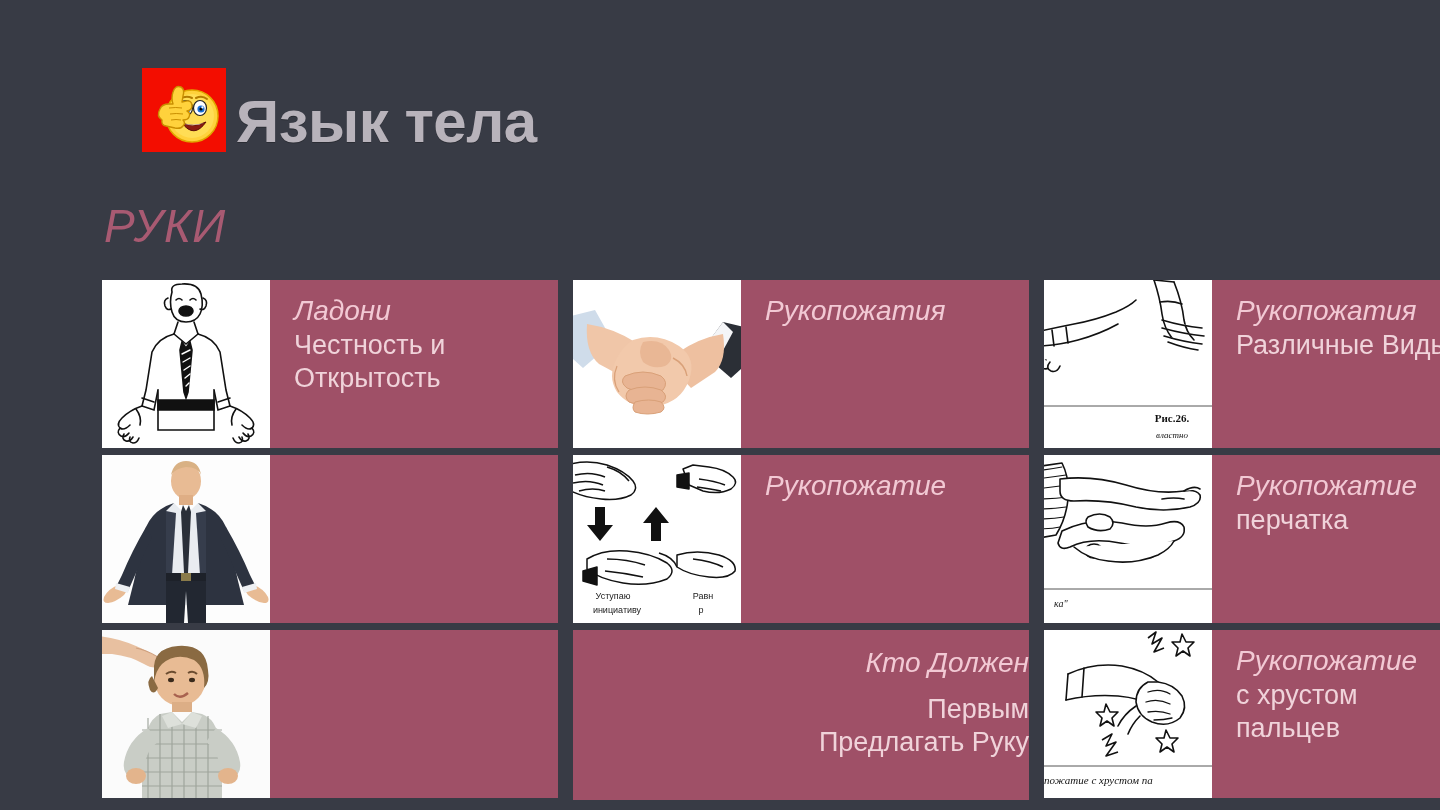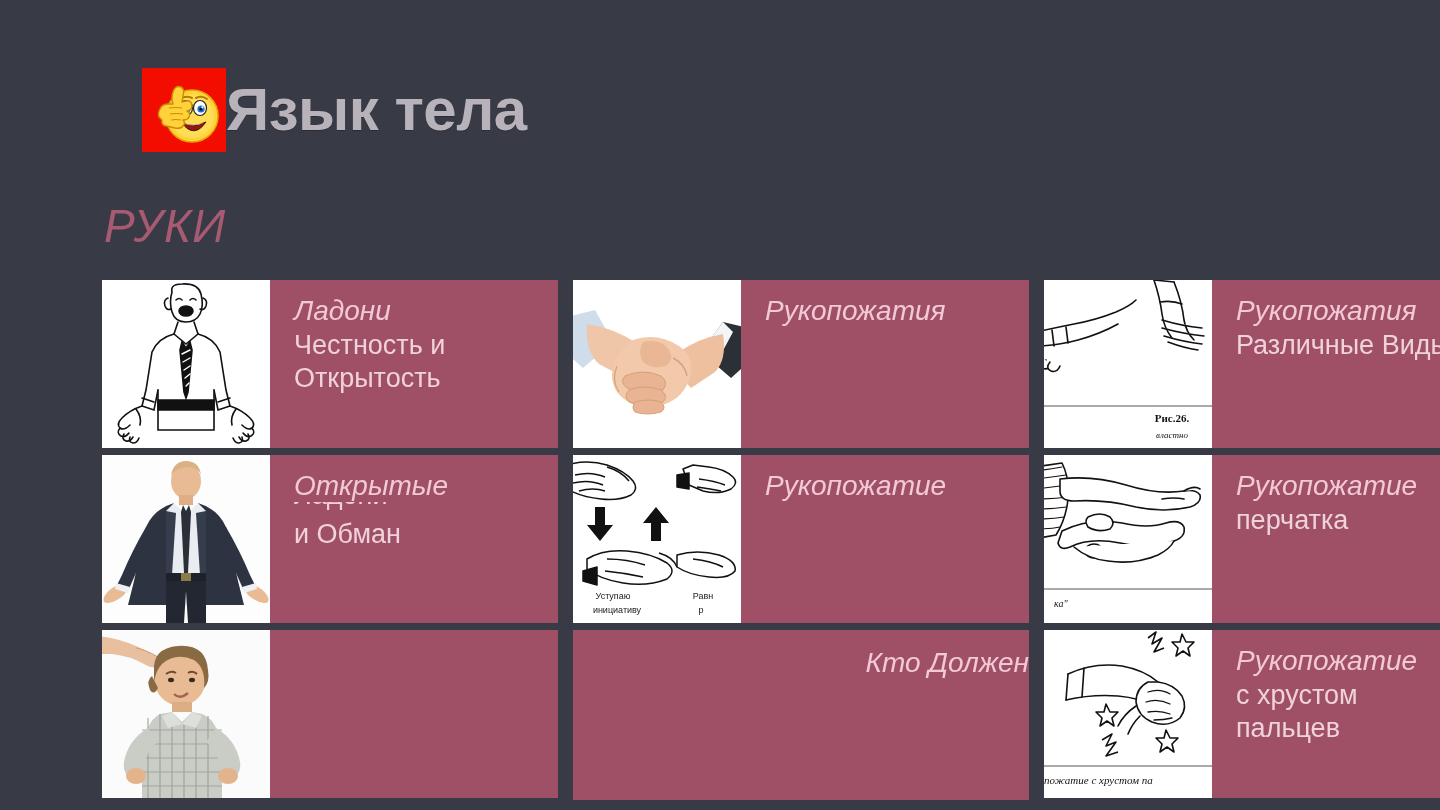--- a/index.html
+++ b/index.html
@@ -16,21 +16,22 @@
     font-family: "Liberation Sans", "DejaVu Sans", sans-serif;
     position: relative;
   }
 
   
   .app-header {
     position: absolute;
     left: 100px;
     top: 68px;
     display: flex;
-    align-items: center;
+    align-items: flex-end;
+    gap: 10px;
     padding-left: 42px;
   }
 
   .logo-badge {
     width: 84px;
     height: 84px;
     background: #f30d00;
     position: relative;
     overflow: hidden;
     flex: 0 0 auto;
@@ -280,27 +281,20 @@
           <path d="M44 72 Q30 96 20 120 L14 132 L26 136 L34 118 Q42 98 50 82 Z" fill="#2d3340"></path>
           <path d="M124 72 Q138 96 148 120 L154 132 L142 136 L134 118 Q126 98 118 82 Z" fill="#2d3340"></path>
 
           <path d="M16 130 Q6 134 2 142 Q0 148 6 148 Q14 147 22 140 L26 134 Z" fill="#e8bb94"></path>
           <path d="M152 130 Q162 134 166 142 Q168 148 162 148 Q154 147 146 140 L142 134 Z" fill="#e8bb94"></path>
 
           <path d="M14 128 L28 132 L26 138 L13 134 Z" fill="#eef0f3"></path>
           <path d="M154 128 L140 132 L142 138 L155 134 Z" fill="#eef0f3"></path>
         </svg>
       </div>
-      <div class="tile-text">
-        <div class="tile-title">Открытые</div>
-        <div class="clip-row">
-          <span>Ладони</span>
-        </div>
-        <div class="tile-sub">и Обман</div>
-      </div>
     </div>
 
     <div class="tile">
       <div class="tile-thumb">
         <svg viewBox="0 0 168 168" aria-hidden="true">
           <rect width="168" height="168" fill="#fbfbfb"></rect>
 
           <path d="M-4 6 Q16 8 34 16 Q48 22 56 28 Q62 32 58 36 Q52 40 42 34 Q28 26 10 24 L-4 24 Z" fill="#e8c0a0"></path>
           <path d="M34 18 Q44 20 54 26 Q60 30 58 34" fill="none" stroke="#cfa07e" stroke-width="1.2"></path>
 
@@ -421,20 +415,22 @@
       </div>
       <div class="tile-text">
         <div class="tile-title">Рукопожатие</div>
         <div class="tile-sub"></div>
       </div>
     </div>
 
     <div class="tile no-image">
       <div class="tile-text">
         <div class="tile-title">Кто Должен</div>
+        <div class="tile-sub">Первым
+Предлагать Руку</div>
       </div>
     </div>
   </div>
 
   <div class="tile-column clipped">
 
     <div class="tile">
       <div class="tile-thumb">
         <svg viewBox="0 0 168 168" aria-hidden="true">
           <rect width="168" height="168" fill="#ffffff"></rect>

